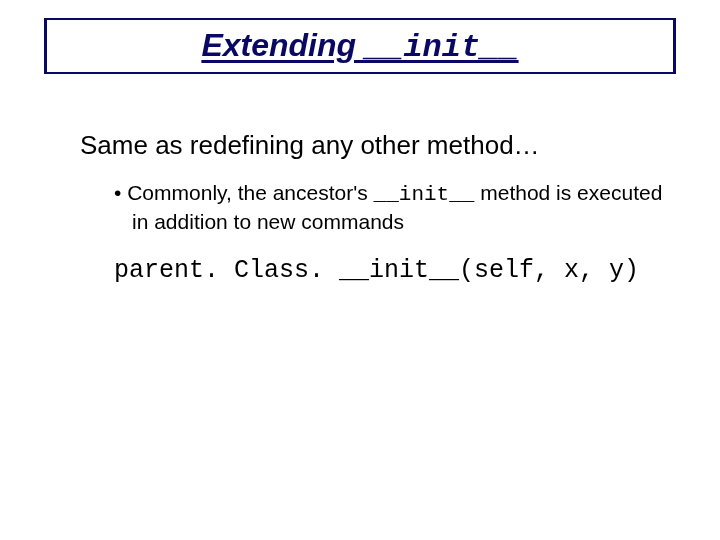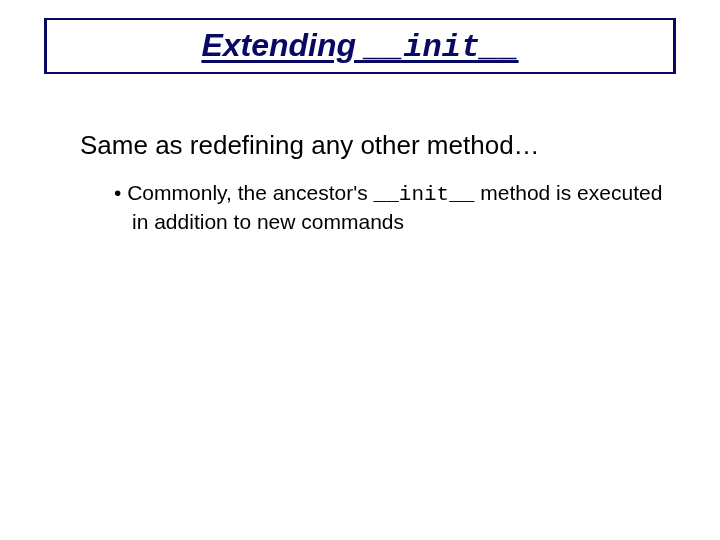--- a/index.html
+++ b/index.html
@@ -102,16 +102,17 @@
 
   <div class="content">
     <p class="lead">Same as redefining any other method…</p>
 
     <div class="bullets">
       <div class="bullet">
         <span class="dot">• </span><span>Commonly, the ancestor's </span><span class="mono">__init__</span><span> method is executed in addition to new commands</span>
       </div>
     </div>
 
+    <div class="code-line">parent. Class. __init__(self, x, y)</div>
 
   </div>
 
 </div>
 
 </body></html>

